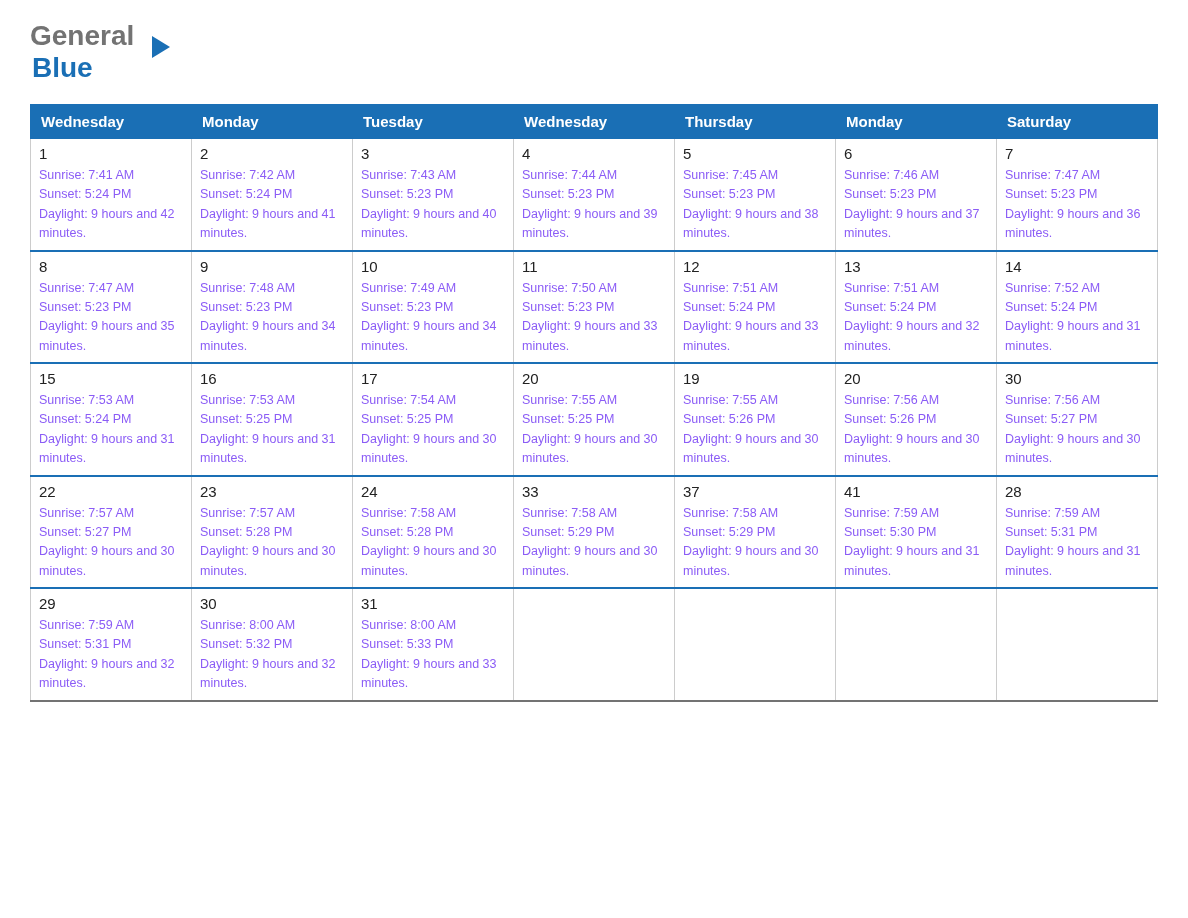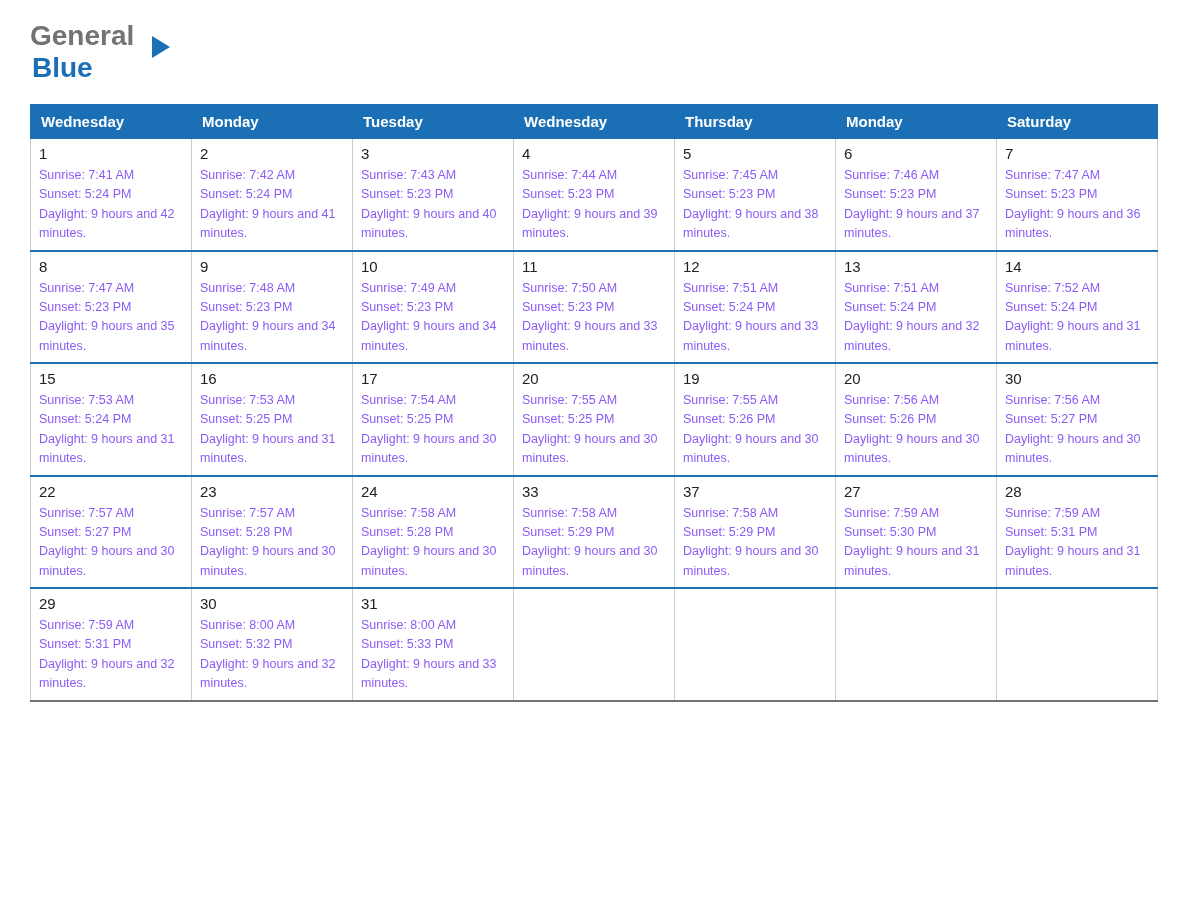--- a/index.html
+++ b/index.html
@@ -167,21 +167,21 @@
         <td><span class="day-num">22</span>
         <span class="day-info">Sunrise: 7:57 AM<br>Sunset: 5:27 PM<br>Daylight: 9 hours and 30 minutes.</span></td>
         <td><span class="day-num">23</span>
         <span class="day-info">Sunrise: 7:57 AM<br>Sunset: 5:28 PM<br>Daylight: 9 hours and 30 minutes.</span></td>
         <td><span class="day-num">24</span>
         <span class="day-info">Sunrise: 7:58 AM<br>Sunset: 5:28 PM<br>Daylight: 9 hours and 30 minutes.</span></td>
         <td><span class="day-num">33</span>
         <span class="day-info">Sunrise: 7:58 AM<br>Sunset: 5:29 PM<br>Daylight: 9 hours and 30 minutes.</span></td>
         <td><span class="day-num">37</span>
         <span class="day-info">Sunrise: 7:58 AM<br>Sunset: 5:29 PM<br>Daylight: 9 hours and 30 minutes.</span></td>
-        <td><span class="day-num">27</span>
+        <td><span class="day-num">41</span>
         <span class="day-info">Sunrise: 7:59 AM<br>Sunset: 5:30 PM<br>Daylight: 9 hours and 31 minutes.</span></td>
         <td><span class="day-num">28</span>
         <span class="day-info">Sunrise: 7:59 AM<br>Sunset: 5:31 PM<br>Daylight: 9 hours and 31 minutes.</span></td>
       </tr>
       <tr>
         <td><span class="day-num">29</span>
         <span class="day-info">Sunrise: 7:59 AM<br>Sunset: 5:31 PM<br>Daylight: 9 hours and 32 minutes.</span></td>
         <td><span class="day-num">30</span>
         <span class="day-info">Sunrise: 8:00 AM<br>Sunset: 5:32 PM<br>Daylight: 9 hours and 32 minutes.</span></td>
         <td><span class="day-num">31</span>

